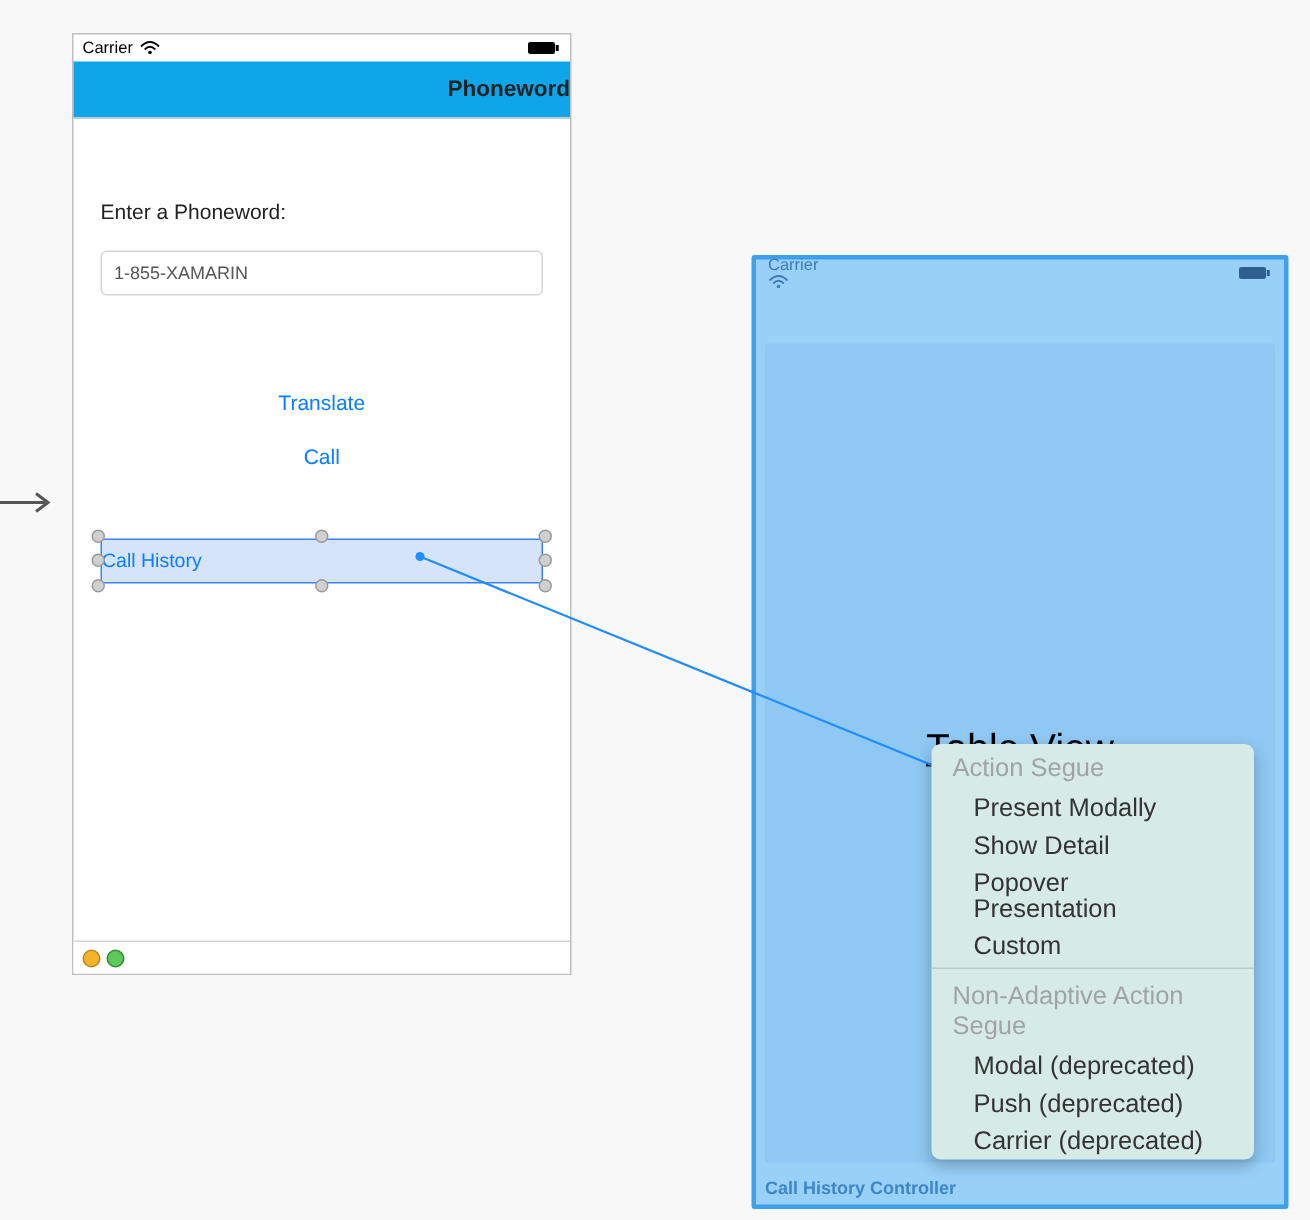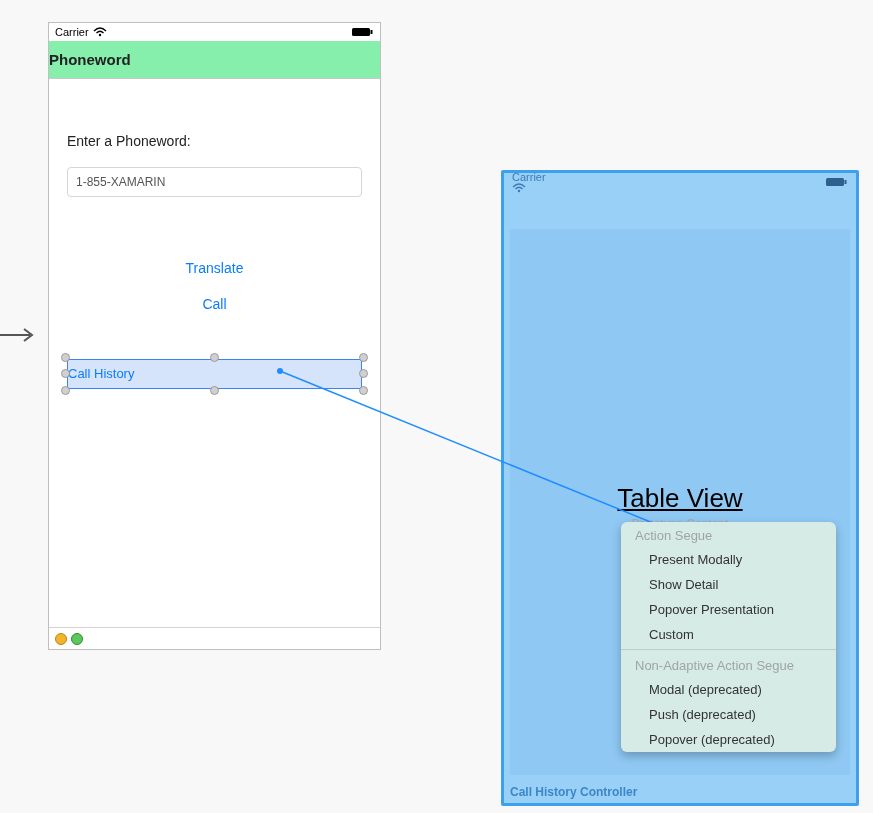--- a/index.html
+++ b/index.html
@@ -38,25 +38,25 @@
     font-size: 11px;
     color: #000;
   }
   .statusbar .sb-left { display:flex; align-items:center; gap:4px; }
   .wifi svg { display:block; }
   .battery svg { display:block; }
 
   .navbar {
     height: 38px;
     line-height: 38px;
-    text-align: left;
+    text-align: right;
     font-weight: 600;
     font-size: 15px;
     border-bottom: 1px solid #c9c9c9;
-    background: #86efac;
+    background: #0ea5e9;
   }
 
   .scene1 .content {
     padding: 54px 18px 0 18px;
   }
   .label1 {
     font-size: 14px;
     margin-bottom: 18px;
   }
   .textfield {
@@ -175,28 +175,28 @@
   .conn {
     position:absolute;
     left:0; top:0;
     pointer-events:none;
     z-index: 50;
   }
 
   
   .popover {
     position:absolute;
-    left:621px; top:522px;
+    left:621px; top:496px;
     width:215px;
     background:#d7ebe6;
     border-radius:6px;
     box-shadow: 0 4px 10px rgba(0,0,0,0.25);
     overflow:hidden;
     z-index: 100;
-    font-size:13px;
+    font-size:17px;
   }
   .popover .section-header {
     padding: 6px 14px 4px 14px;
     color:#9fa5a5;
   }
   .popover .item {
     padding: 4px 28px;
     color:#333;
     line-height:17px;
   }
@@ -307,16 +307,16 @@
   <div class="popover">
     <div class="section-header">Action Segue</div>
     <div class="item">Present Modally</div>
     <div class="item">Show Detail</div>
     <div class="item">Popover Presentation</div>
     <div class="item">Custom</div>
     <hr>
     <div class="section-header">Non-Adaptive Action Segue</div>
     <div class="item">Modal (deprecated)</div>
     <div class="item">Push (deprecated)</div>
-    <div class="item">Popover (deprecated)</div>
+    <div class="item">Carrier (deprecated)</div>
   </div>
 
 </div>
 
 </body></html>

